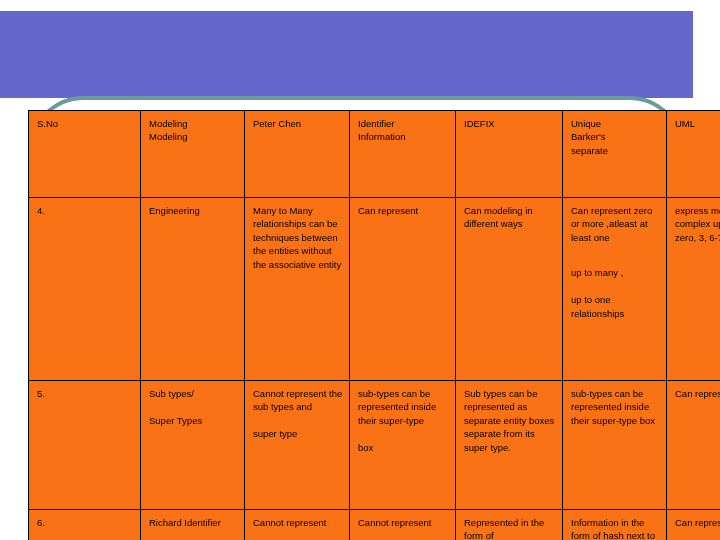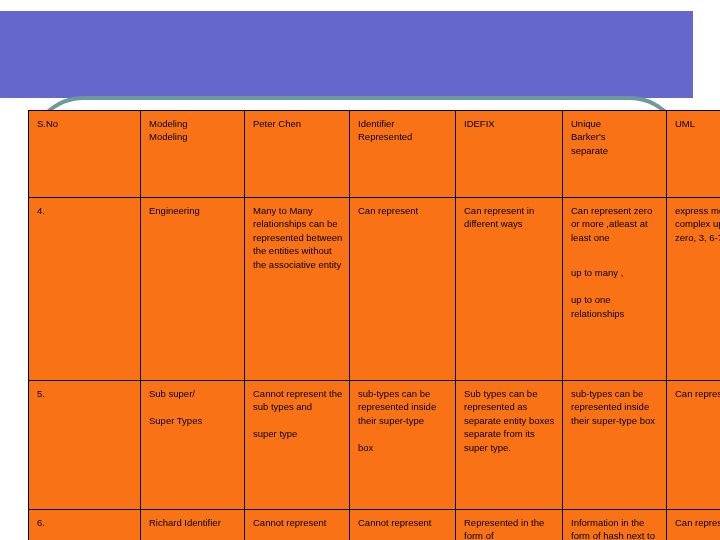--- a/index.html
+++ b/index.html
@@ -111,21 +111,21 @@
       </td>
       <td class="c1">
         <span>Modeling</span><br>
         <span>Modeling</span>
       </td>
       <td class="c2">
         <span>Peter Chen</span>
       </td>
       <td class="c3">
         <span>Identifier</span><br>
-        <span>Represented</span>
+        <span>Information</span>
       </td>
       <td class="c4">
         <span>IDEFIX</span>
       </td>
       <td class="c5">
         <span>Unique</span><br>
         <span>Barker's</span><br>
         <span>separate</span>
       </td>
       <td class="c6">
@@ -134,47 +134,47 @@
     </tr>
 
     <tr class="r4">
       <td class="c0">
         <span>4.</span>
       </td>
       <td class="c1">
         <span>Engineering</span>
       </td>
       <td class="c2">
-        <span>Many to Many relationships can be represented between the entities without the associative entity</span>
+        <span>Many to Many relationships can be techniques between the entities without the associative entity</span>
       </td>
       <td class="c3">
         <span>Can represent</span>
       </td>
       <td class="c4">
-        <span>Can represent in different ways</span>
+        <span>Can modeling in different ways</span>
       </td>
       <td class="c5">
         <span>Can represent zero or more ,atleast at least one</span>
         <span class="gap-sm"></span>
         <span class="blank-line"></span>
         <span>up to many ,</span>
         <span class="blank-line"></span>
         <span>up to one relationships</span>
       </td>
       <td class="c6">
         <span>express more complex upper limits, zero, 3, 6-7, or 9</span>
       </td>
     </tr>
 
     <tr class="r5">
       <td class="c0">
         <span>5.</span>
       </td>
       <td class="c1">
-        <span>Sub super/</span>
+        <span>Sub types/</span>
         <span class="blank-line"></span>
         <span>Super Types</span>
       </td>
       <td class="c2">
         <span>Cannot represent the sub types and</span>
         <span class="blank-line"></span>
         <span>super type</span>
       </td>
       <td class="c3">
         <span>sub-types can be represented inside their super-type</span>

